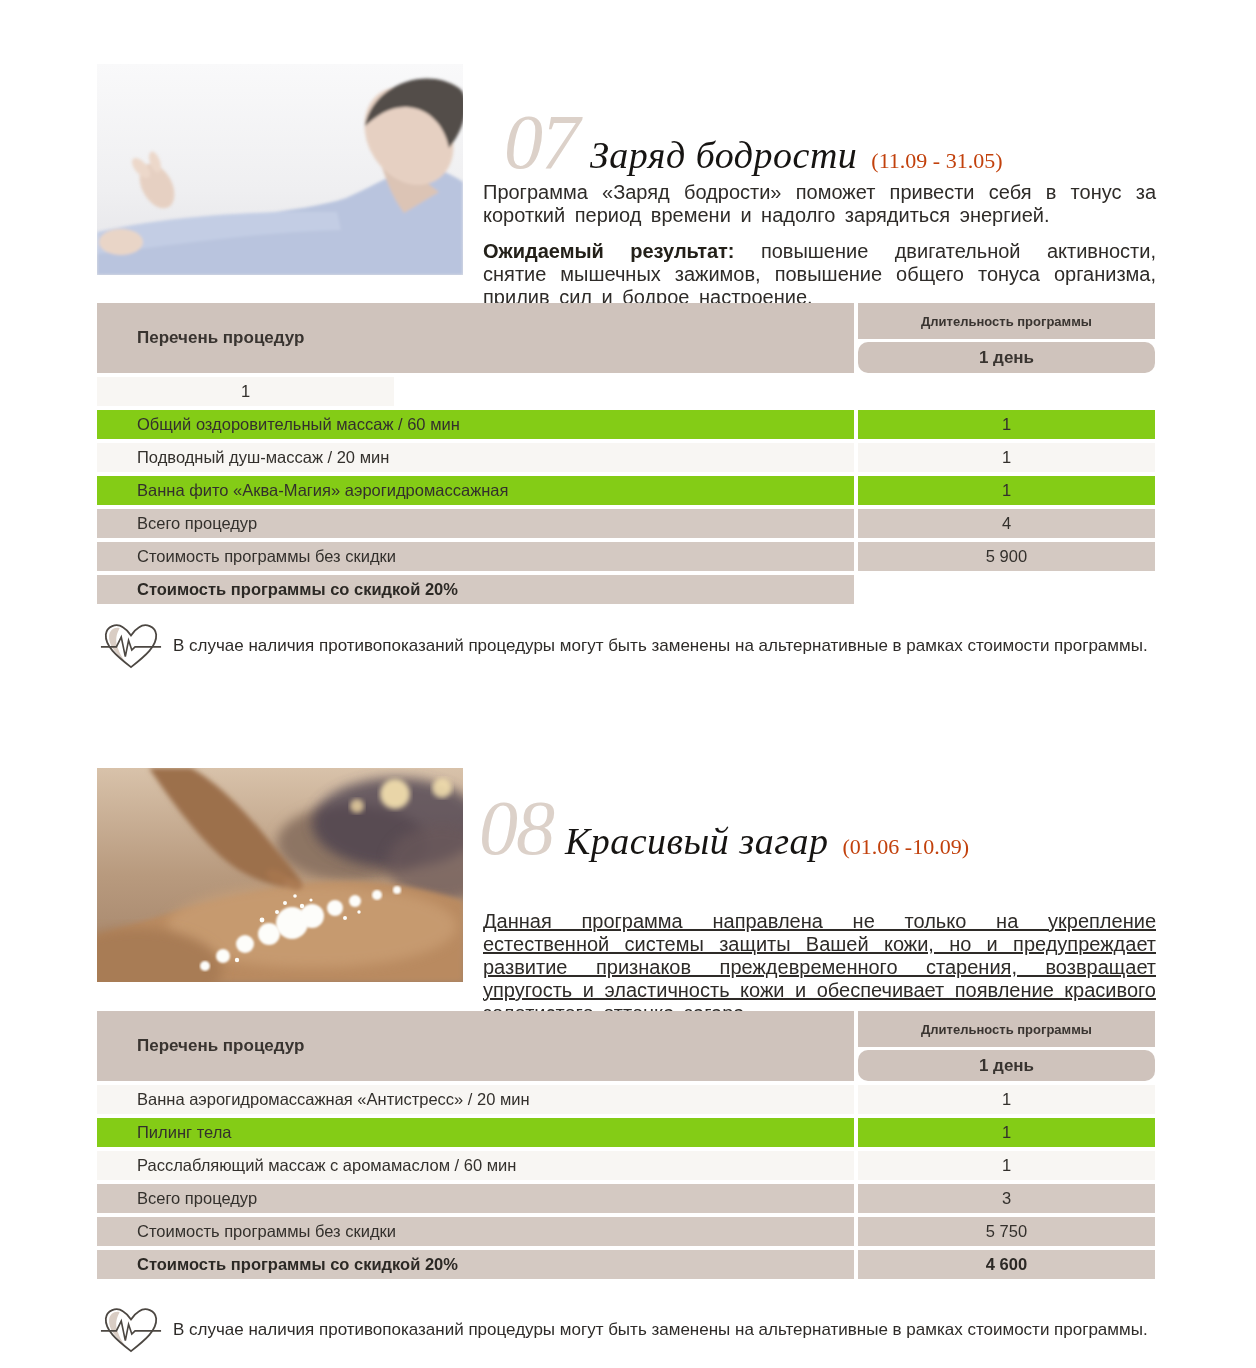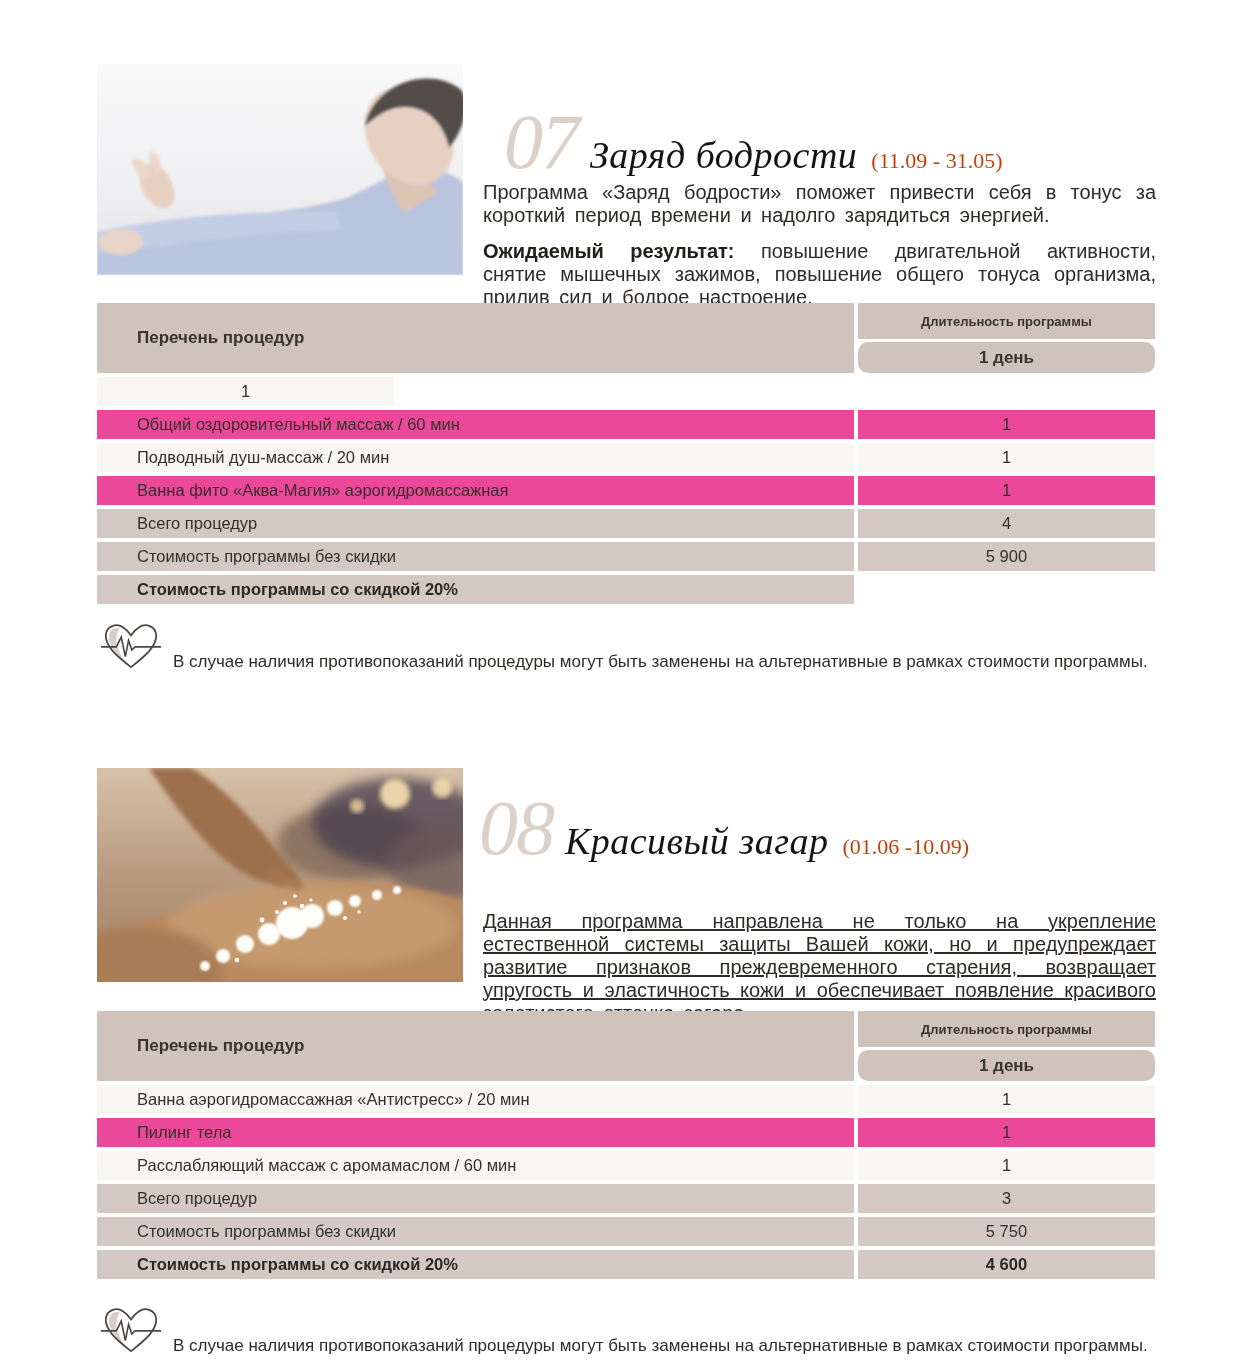--- a/index.html
+++ b/index.html
@@ -59,26 +59,26 @@
   .t-row { display:flex; height:29px; margin-bottom:4px; }
   .td-left {
     width:757px; margin-right:4px; display:flex; align-items:center;
     padding-left:40px; font-size:16.5px; color:#33302c;
   }
   .td-right {
     width:297px; display:flex; align-items:center; justify-content:center;
     font-size:16.5px; color:#33302c;
   }
   .t-row.light .td-left, .t-row.light .td-right { background:#f8f6f3; }
-  .t-row.alt   .td-left, .t-row.alt   .td-right { background:#ec4899; }
+  .t-row.alt   .td-left, .t-row.alt   .td-right { background:#84cc16; }
   .t-row.taupe .td-left, .t-row.taupe .td-right { background:#d4c9c2; }
   .t-row.bold  .td-left, .t-row.bold  .td-right { font-weight:bold; color:#2c2925; }
 
   
-  .note { position:absolute; left:99px; display:flex; align-items:flex-end; }
+  .note { position:absolute; left:99px; display:flex; align-items:center; }
   .note .note-icon { width:64px; height:52px; flex:0 0 auto; }
   .note .note-text { margin-left:10px; font-size:17px; color:#2e2b28; }
 </style>
 </head>
 <body>
 
 <div class="photo" style="top:64px; height:211px;">
   <svg width="366" height="211" viewBox="0 0 366 211">
     <defs>
       <linearGradient id="bg1" x1="0" y1="0" x2="0" y2="1">

